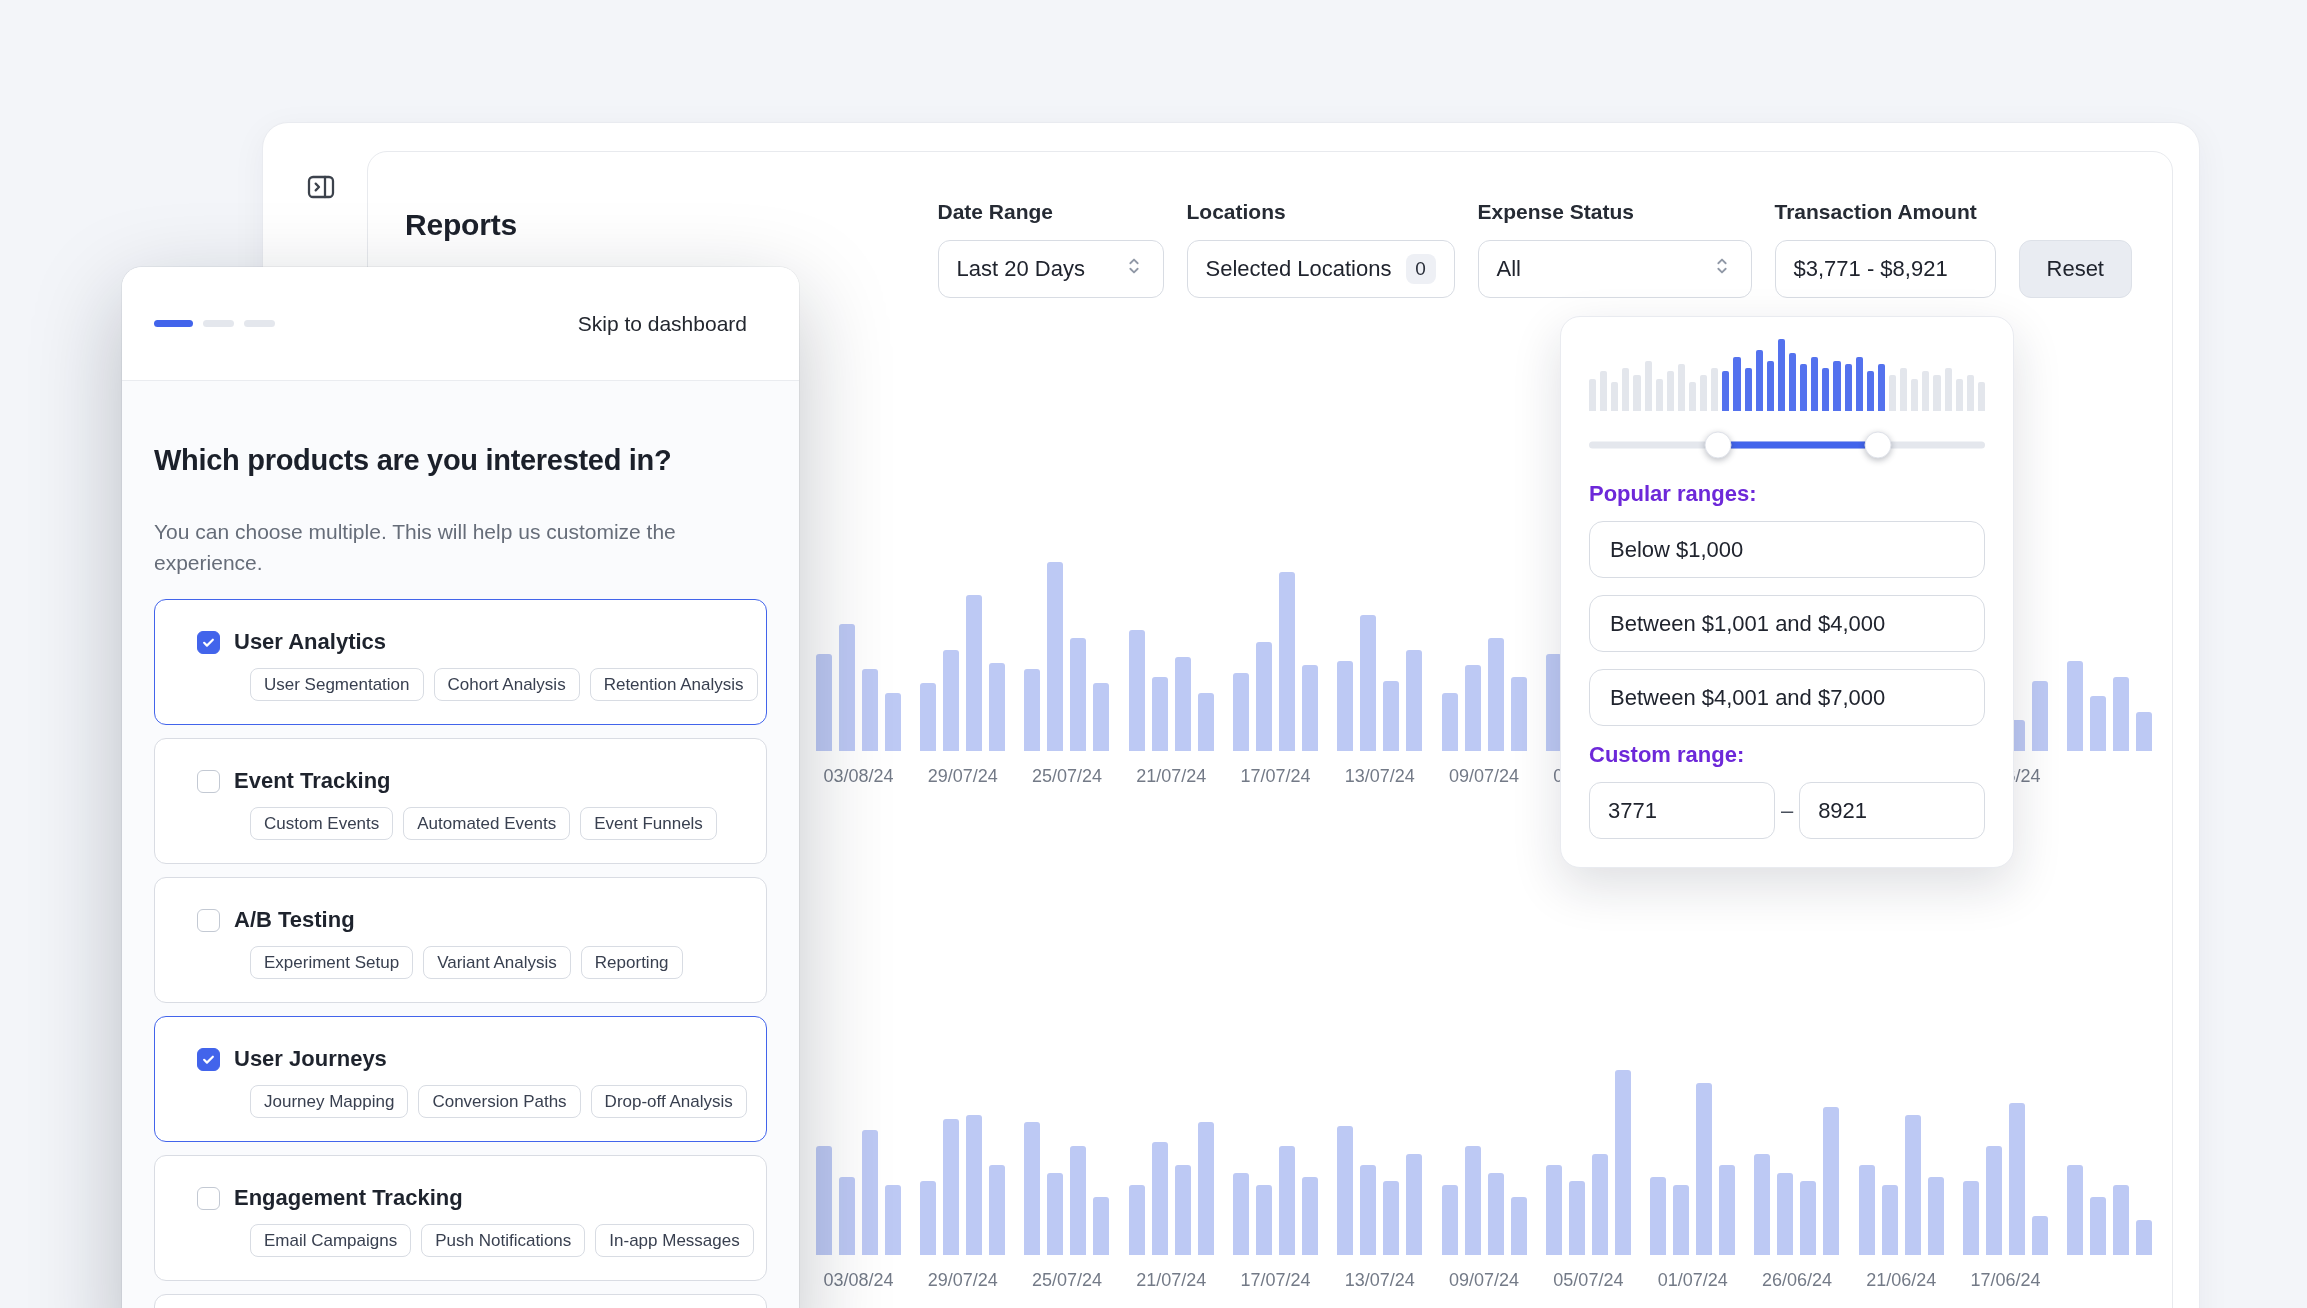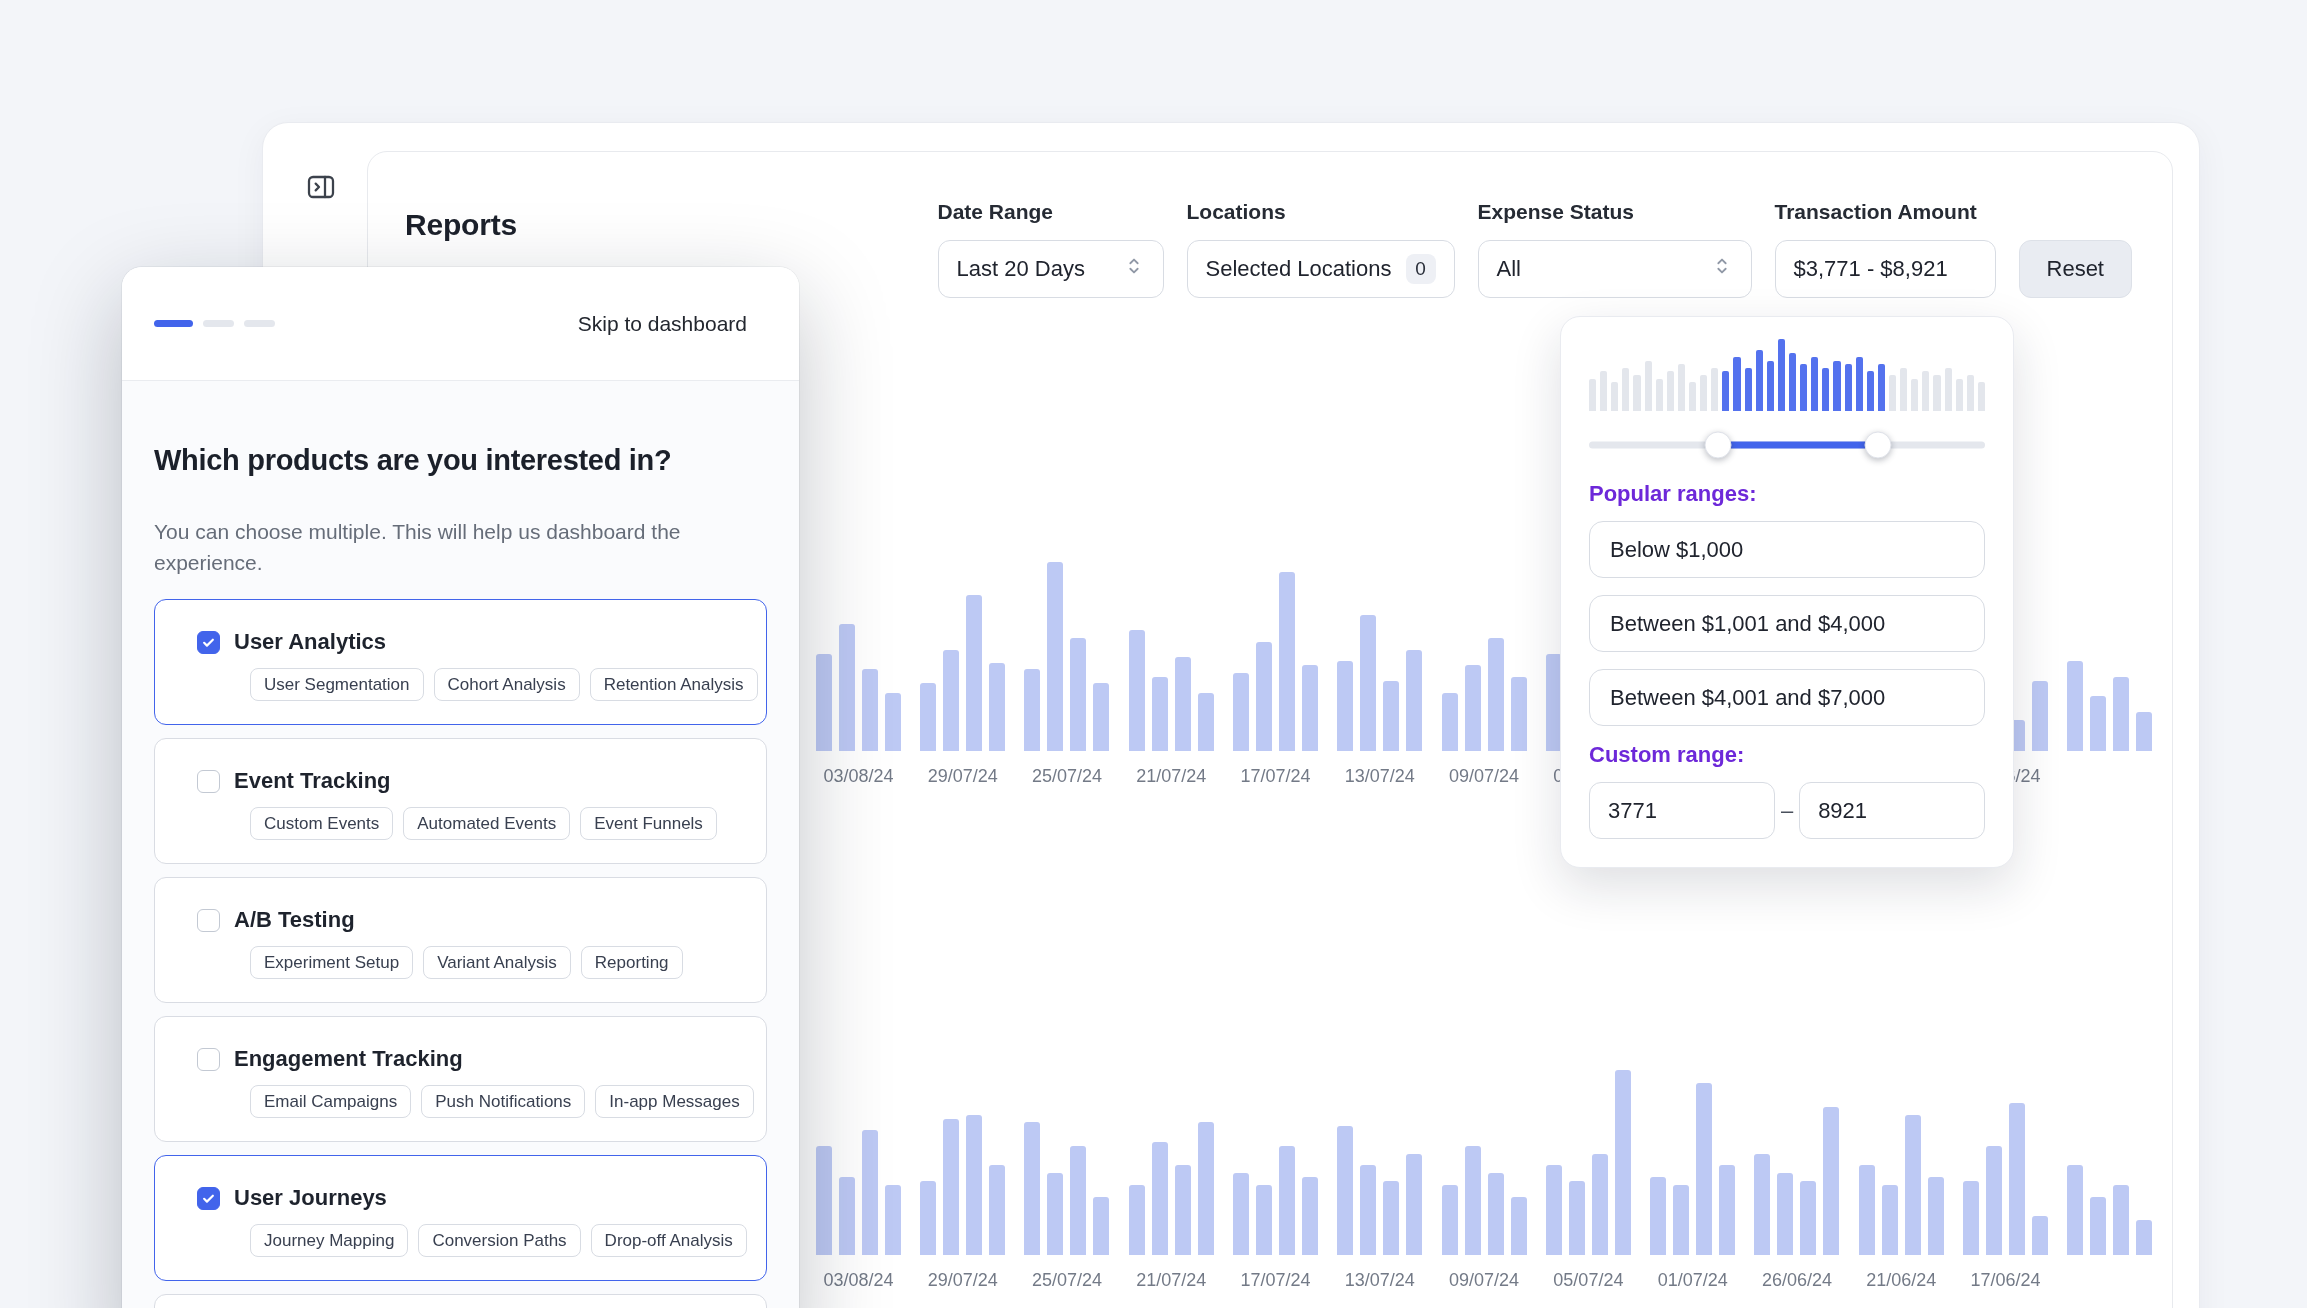--- a/index.html
+++ b/index.html
@@ -546,21 +546,21 @@
       <div class="progress">
         <div class="progress-segment active"></div>
         <div class="progress-segment"></div>
         <div class="progress-segment"></div>
       </div>
       <button class="skip-button">Skip to dashboard</button>
     </div>
 
     <div class="modal-body">
       <h2 class="modal-title">Which products are you interested in?</h2>
-      <p class="modal-subtitle">You can choose multiple. This will help us dashboard the experience.</p>
+      <p class="modal-subtitle">You can choose multiple. This will help us customize the experience.</p>
 
       <div class="product-card selected">
         <div class="card-top">
           <span class="checkbox checked">
             <svg width="15" height="15" viewBox="0 0 24 24" fill="none" stroke="#fff" stroke-width="3.4" stroke-linecap="round" stroke-linejoin="round">
                 <path d="M5 12.5l4.5 4.5L19 7.5"></path>
               </svg>
           </span>
           <span class="product-name">User Analytics</span>
         </div>
@@ -592,48 +592,48 @@
           </span>
           <span class="product-name">A/B Testing</span>
         </div>
         <div class="tags">
           <span class="tag">Experiment Setup</span>
           <span class="tag">Variant Analysis</span>
           <span class="tag">Reporting</span>
         </div>
       </div>
 
-      <div class="product-card">
-        <div class="card-top">
-          <span class="checkbox">
-            
-          </span>
-          <span class="product-name">Engagement Tracking</span>
-        </div>
-        <div class="tags">
-          <span class="tag">Email Campaigns</span>
-          <span class="tag">Push Notifications</span>
-          <span class="tag">In-app Messages</span>
-        </div>
-      </div>
-
       <div class="product-card selected">
         <div class="card-top">
           <span class="checkbox checked">
             <svg width="15" height="15" viewBox="0 0 24 24" fill="none" stroke="#fff" stroke-width="3.4" stroke-linecap="round" stroke-linejoin="round">
                 <path d="M5 12.5l4.5 4.5L19 7.5"></path>
               </svg>
           </span>
           <span class="product-name">User Journeys</span>
         </div>
         <div class="tags">
           <span class="tag">Journey Mapping</span>
           <span class="tag">Conversion Paths</span>
           <span class="tag">Drop-off Analysis</span>
         </div>
       </div>
 
+      <div class="product-card">
+        <div class="card-top">
+          <span class="checkbox">
+            
+          </span>
+          <span class="product-name">Engagement Tracking</span>
+        </div>
+        <div class="tags">
+          <span class="tag">Email Campaigns</span>
+          <span class="tag">Push Notifications</span>
+          <span class="tag">In-app Messages</span>
+        </div>
+      </div>
+
       <div class="product-card partial-card"></div>
 
     </div>
   </div>
 
 </div>
 
 </body></html>

